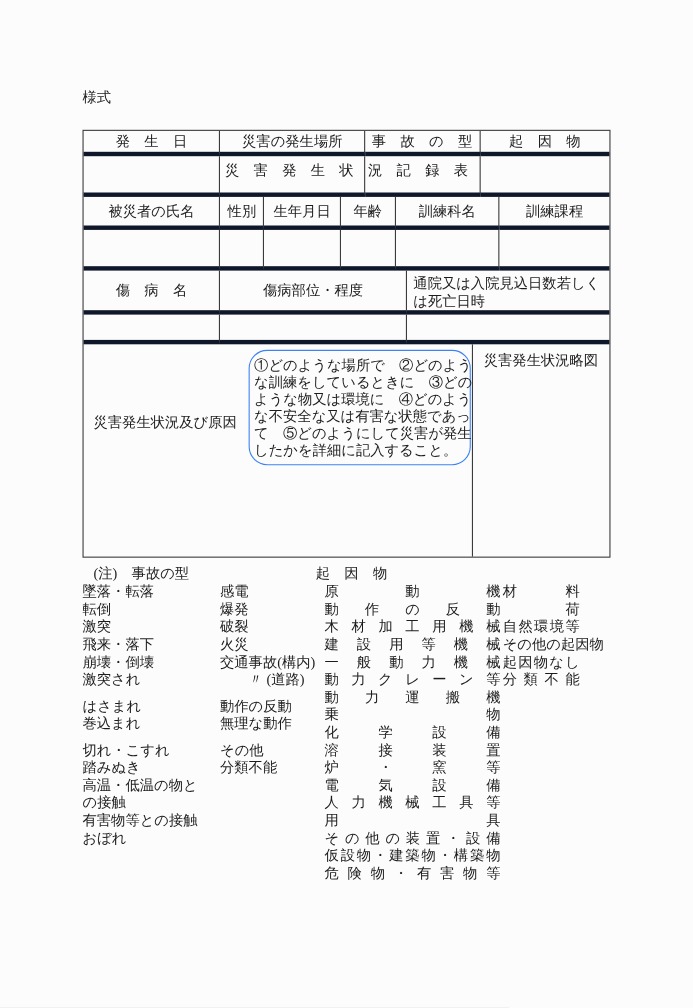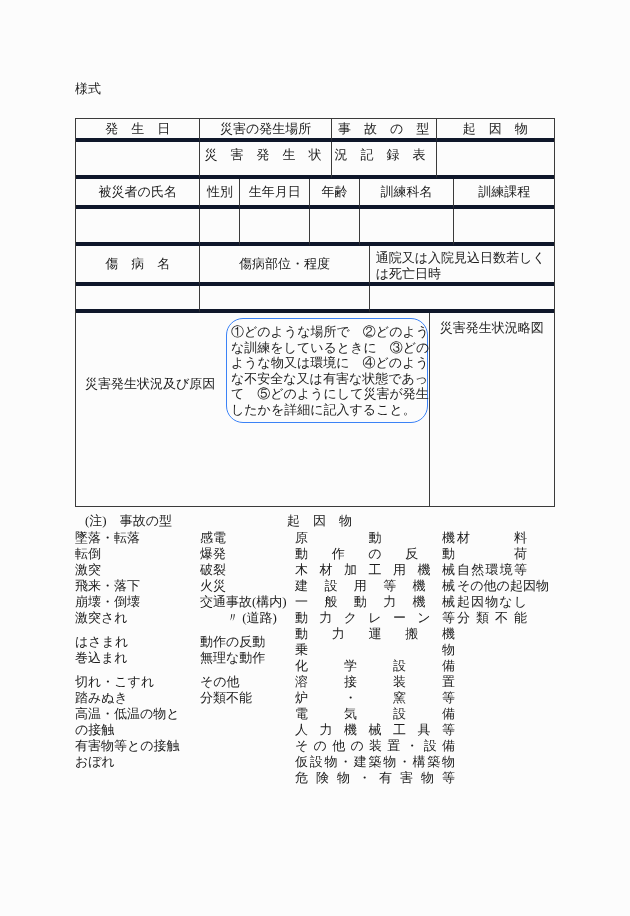--- a/index.html
+++ b/index.html
@@ -173,20 +173,21 @@
         <div class="li jl">建設用等機械</div>
         <div class="li jl">一般動力機械</div>
         <div class="li jl">動力クレーン等</div>
         <div class="li jl">動力運搬機</div>
         <div class="li jl">乗物</div>
         <div class="li jl">化学設備</div>
         <div class="li jl">溶接装置</div>
         <div class="li jl">炉・窯等</div>
         <div class="li jl">電気設備</div>
         <div class="li jl">人力機械工具等</div>
+        <div class="li jl">用具</div>
         <div class="li jl">その他の装置・設備</div>
         <div class="li jl">仮設物・建築物・構築物</div>
         <div class="li jl">危険物・有害物等</div>
       </div>
 
       <div class="ncol4">
         <div class="li jl c4">材料</div>
         <div class="li c4r">荷</div>
         <div class="li jl c4">自然環境等</div>
         <div class="li c4w">その他の起因物</div>

